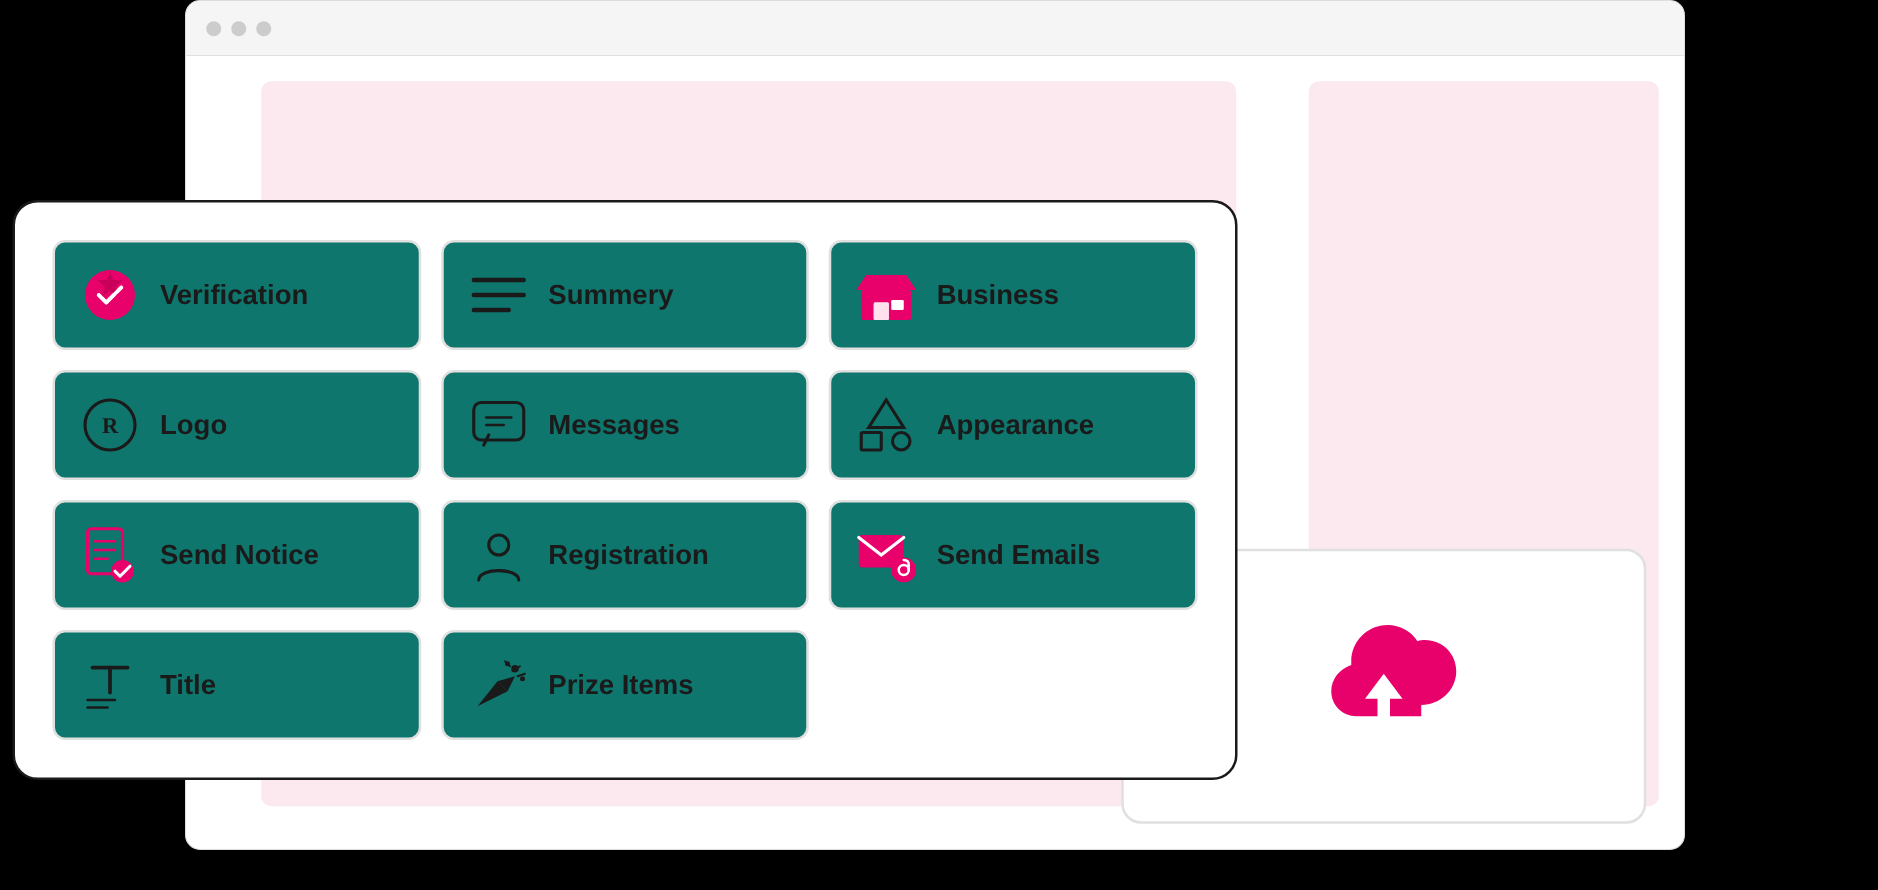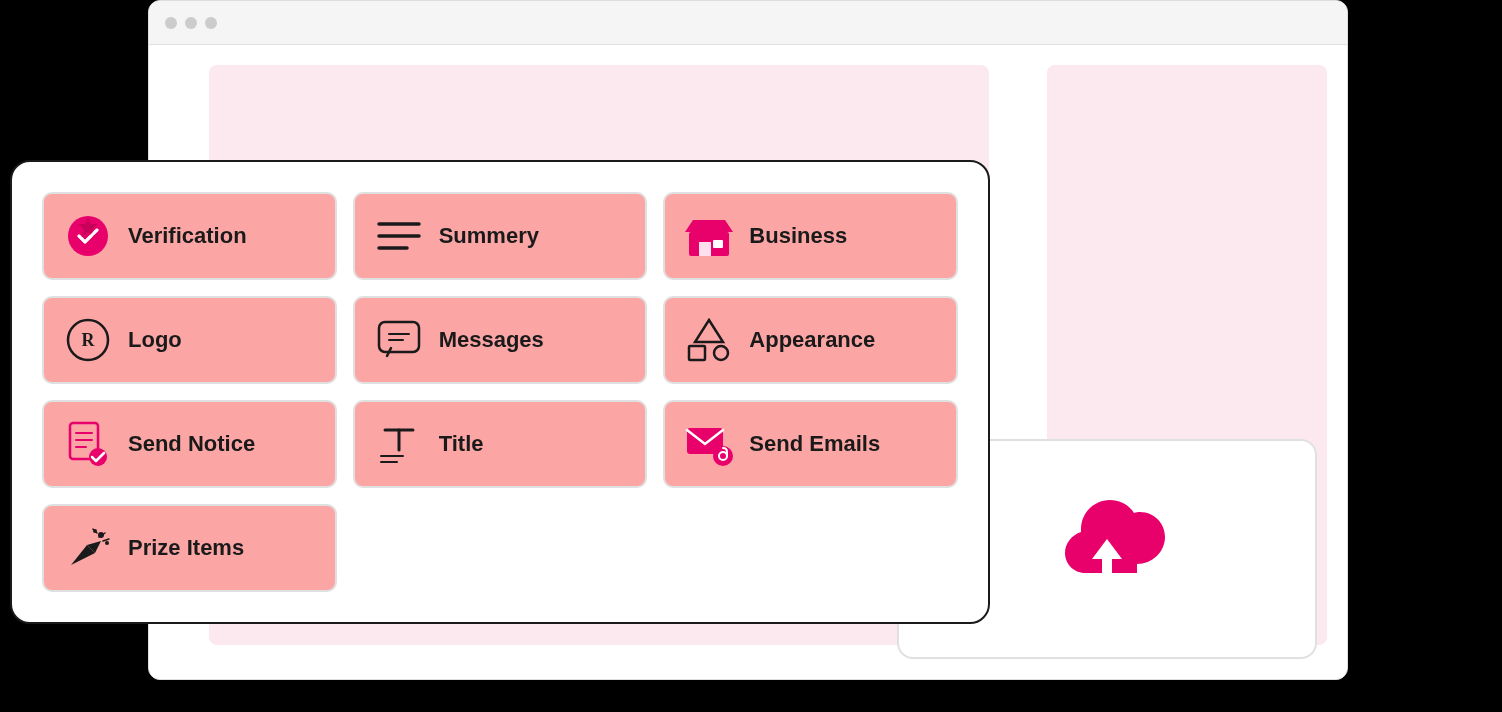--- a/index.html
+++ b/index.html
@@ -106,21 +106,21 @@
     }
 
     .menu-item {
       display: flex;
       align-items: center;
       gap: 16px;
       padding: 18px 20px;
       border: 2px solid #e0e0e0;
       border-radius: 10px;
       cursor: pointer;
-      background: #fca5a5;
+      background: #0f766e;
       transition: border-color 0.2s;
     }
 
     .menu-item-label {
       font-size: 22px;
       font-weight: 600;
       color: #1a1a1a;
     }
 
     .icon-wrap {
@@ -256,49 +256,58 @@
           <line x1="8" y1="19" x2="24" y2="19" stroke="#e8006b" stroke-width="2" stroke-linecap="round"></line>
           <line x1="8" y1="26" x2="18" y2="26" stroke="#e8006b" stroke-width="2" stroke-linecap="round"></line>
 
           <circle cx="30" cy="36" r="9" fill="#e8006b"></circle>
           <path d="M24 36 L28 40 L36 32" stroke="#fff" stroke-width="2.5" stroke-linecap="round" stroke-linejoin="round"></path>
         </svg>
       </div>
       <span class="menu-item-label">Send Notice</span>
     </div>
 
-
-
-    <div class="menu-item">
-      <div class="icon-wrap">
-        <svg width="44" height="44" viewBox="0 0 44 44" fill="none">
-
-          <line x1="8" y1="8" x2="36" y2="8" stroke="#1a1a1a" stroke-width="3" stroke-linecap="round"></line>
-          <line x1="22" y1="8" x2="22" y2="28" stroke="#1a1a1a" stroke-width="3" stroke-linecap="round"></line>
-
-          <line x1="4" y1="34" x2="26" y2="34" stroke="#1a1a1a" stroke-width="2" stroke-linecap="round"></line>
-          <line x1="4" y1="40" x2="20" y2="40" stroke="#1a1a1a" stroke-width="2" stroke-linecap="round"></line>
-        </svg>
-      </div>
-      <span class="menu-item-label">Title</span>
-    </div>
+    <div class="menu-item">
+      <div class="icon-wrap">
+        <svg width="44" height="44" viewBox="0 0 44 44" fill="none">
+          <circle cx="22" cy="14" r="8" stroke="#1a1a1a" stroke-width="2.5" fill="none"></circle>
+          <path d="M6 42 C6 32 38 32 38 42" stroke="#1a1a1a" stroke-width="2.5" stroke-linecap="round" fill="none"></path>
+        </svg>
+      </div>
+      <span class="menu-item-label">Registration</span>
+    </div>
+
 
     <div class="menu-item">
       <div class="icon-wrap">
         <svg width="48" height="44" viewBox="0 0 48 44" fill="none">
 
           <rect x="2" y="6" width="36" height="26" rx="3" fill="#e8006b"></rect>
           <path d="M2 8 L20 22 L38 8" stroke="#fff" stroke-width="2.5" stroke-linecap="round" fill="none"></path>
 
           <circle cx="38" cy="34" r="10" fill="#e8006b"></circle>
           <circle cx="38" cy="34" r="4" stroke="#fff" stroke-width="2" fill="none"></circle>
           <path d="M42 34 L42 30 Q42 26 38 26" stroke="#fff" stroke-width="2" stroke-linecap="round" fill="none"></path>
         </svg>
       </div>
       <span class="menu-item-label">Send Emails</span>
+    </div>
+
+    <div class="menu-item">
+      <div class="icon-wrap">
+        <svg width="44" height="44" viewBox="0 0 44 44" fill="none">
+
+          <line x1="8" y1="8" x2="36" y2="8" stroke="#1a1a1a" stroke-width="3" stroke-linecap="round"></line>
+          <line x1="22" y1="8" x2="22" y2="28" stroke="#1a1a1a" stroke-width="3" stroke-linecap="round"></line>
+
+          <line x1="4" y1="34" x2="26" y2="34" stroke="#1a1a1a" stroke-width="2" stroke-linecap="round"></line>
+          <line x1="4" y1="40" x2="20" y2="40" stroke="#1a1a1a" stroke-width="2" stroke-linecap="round"></line>
+        </svg>
+      </div>
+      <span class="menu-item-label">Title</span>
     </div>
 
     <div class="menu-item">
       <div class="icon-wrap">
         <svg width="46" height="46" viewBox="0 0 46 46" fill="none">
 
           <path d="M6 40 L22 20 L30 28 Z" fill="#1a1a1a"></path>
           <path d="M22 20 L30 28 L36 16 Z" fill="#1a1a1a"></path>
 
           <circle cx="36" cy="10" r="3" fill="#1a1a1a"></circle>

